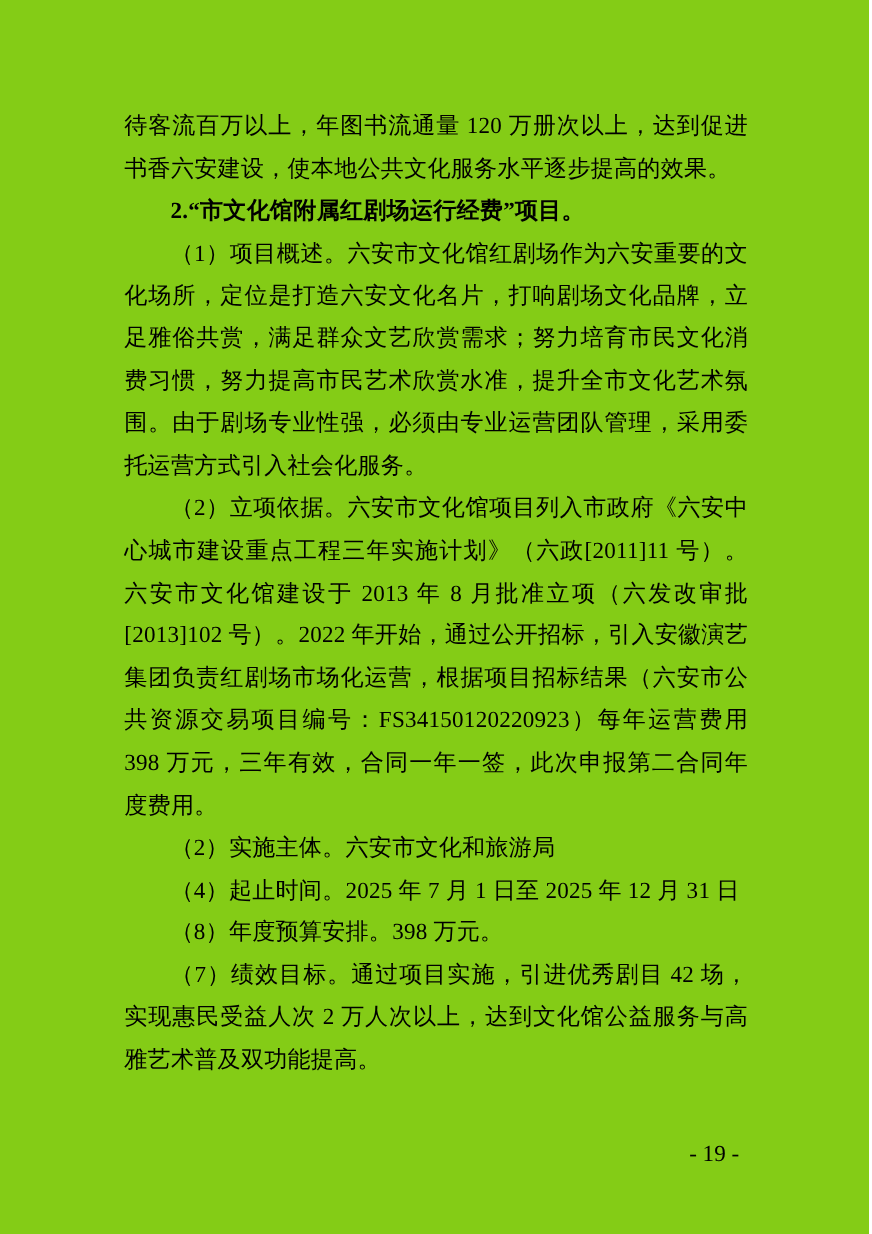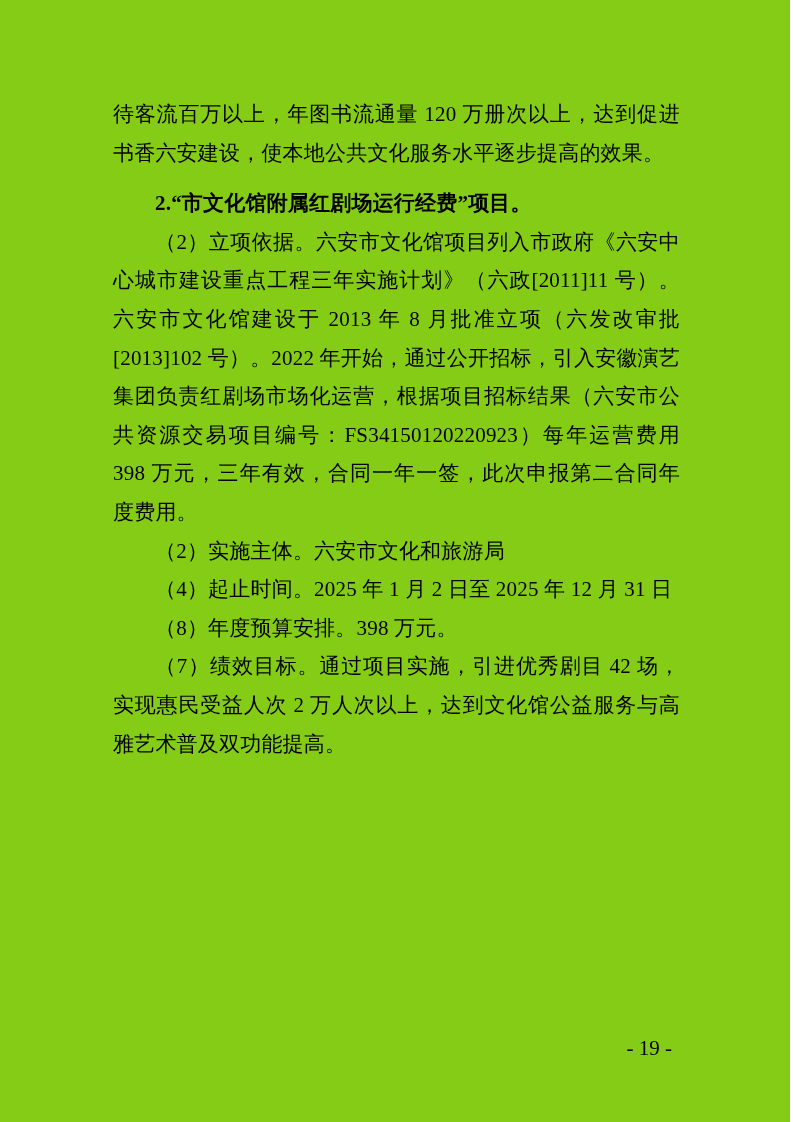--- a/index.html
+++ b/index.html
@@ -31,40 +31,40 @@
     margin: 0;
     padding: 0;
     text-indent: 2em;
     word-break: normal;
   }
   .content p.no-indent {
     text-indent: 0;
   }
   .content p.heading {
     font-weight: 700;
-    margin-top: 12px;
   }
   .page-number {
     position: absolute;
     top: 1013px;
     right: 118px;
     font-size: 21px;
     line-height: 38.6px;
     color: #000000;
     white-space: pre;
     margin-top: 16px;
   }
 </style>
 </head>
 <body>
 
 <div class="page">
   <div class="content">
     <p class="no-indent">待客流百万以上，年图书流通量 120 万册次以上，达到促进书香六安建设，使本地公共文化服务水平逐步提高的效果。</p>
     <p class="heading">2.“市文化馆附属红剧场运行经费”项目。</p>
+    <p>（1）项目概述。六安市文化馆红剧场作为六安重要的文化场所，定位是打造六安文化名片，打响剧场文化品牌，立足雅俗共赏，满足群众文艺欣赏需求；努力培育市民文化消费习惯，努力提高市民艺术欣赏水准，提升全市文化艺术氛围。由于剧场专业性强，必须由专业运营团队管理，采用委托运营方式引入社会化服务。</p>
     <p>（2）立项依据。六安市文化馆项目列入市政府《六安中心城市建设重点工程三年实施计划》（六政[2011]11 号）。六安市文化馆建设于 2013 年 8 月批准立项（六发改审批[2013]102 号）。2022 年开始，通过公开招标，引入安徽演艺集团负责红剧场市场化运营，根据项目招标结果（六安市公共资源交易项目编号：FS34150120220923）每年运营费用 398 万元，三年有效，合同一年一签，此次申报第二合同年度费用。</p>
     <p>（2）实施主体。六安市文化和旅游局</p>
-    <p>（4）起止时间。2025 年 1 月 2 日至 2025 年 12 月 31 日</p>
+    <p>（4）起止时间。2025 年 7 月 1 日至 2025 年 12 月 31 日</p>
     <p>（8）年度预算安排。398 万元。</p>
     <p>（7）绩效目标。通过项目实施，引进优秀剧目 42 场，实现惠民受益人次 2 万人次以上，达到文化馆公益服务与高雅艺术普及双功能提高。</p>
   </div>
   <div class="page-number">- 19 -</div>
 </div>
 
 </body></html>

